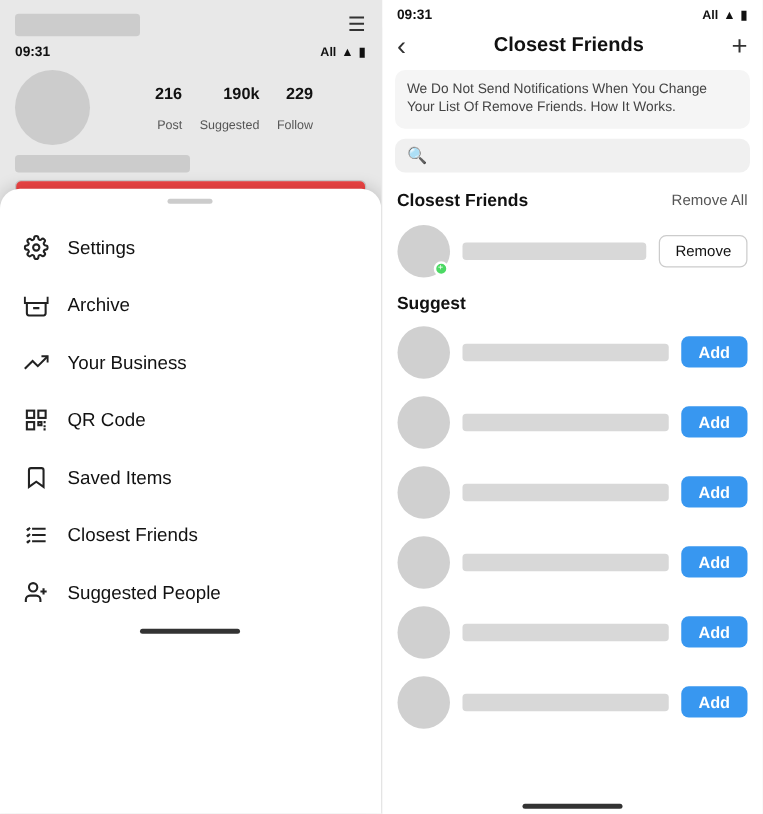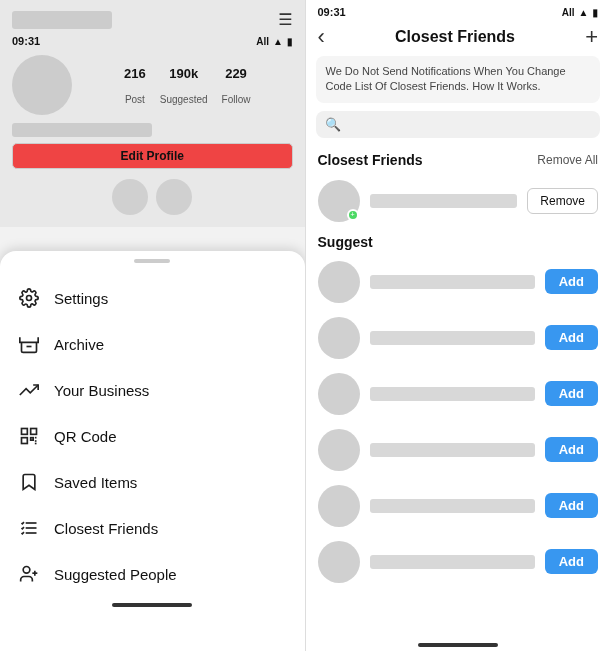--- a/index.html
+++ b/index.html
@@ -60,21 +60,21 @@
     }
 
     .profile-stats {
       display: flex;
       gap: 14px;
       flex: 1;
       justify-content: center;
     }
 
     .stat-item {
-      text-align: center;
+      text-align: right;
     }
 
     .stat-number {
       font-size: 13px;
       font-weight: 600;
       color: #111;
     }
 
     .stat-label {
       font-size: 10px;
@@ -145,21 +145,21 @@
     
     .bottom-sheet {
       position: absolute;
       bottom: 0;
       left: 0;
       right: 0;
       background: #fff;
       border-radius: 16px 16px 0 0;
       padding: 0;
       box-shadow: 0 -2px 12px rgba(0,0,0,0.15);
-      height: 400px;
+      height: 500px;
     }
 
     .sheet-handle {
       width: 36px;
       height: 4px;
       background: #ccc;
       border-radius: 2px;
       margin: 8px auto 12px;
     }
 
@@ -557,21 +557,21 @@
     </div>
   </div>
 
   <div class="nav-header">
     <span class="nav-back">‹</span>
     <span class="nav-title">Closest Friends</span>
     <span class="nav-plus">+</span>
   </div>
 
   <div class="info-banner">
-    <span>We Do Not Send Notifications When You Change Code List Of Closest Friends. How It Works.</span>
+    <span>We Do Not Send Notifications When You Change Your List Of Remove Friends. How It Works.</span>
   </div>
 
   <div class="search-bar">
     <span class="search-icon-small">🔍</span>
   </div>
 
   <div class="scroll-area">
 
     <div class="section-header">
       <span class="section-title">Closest Friends</span>

